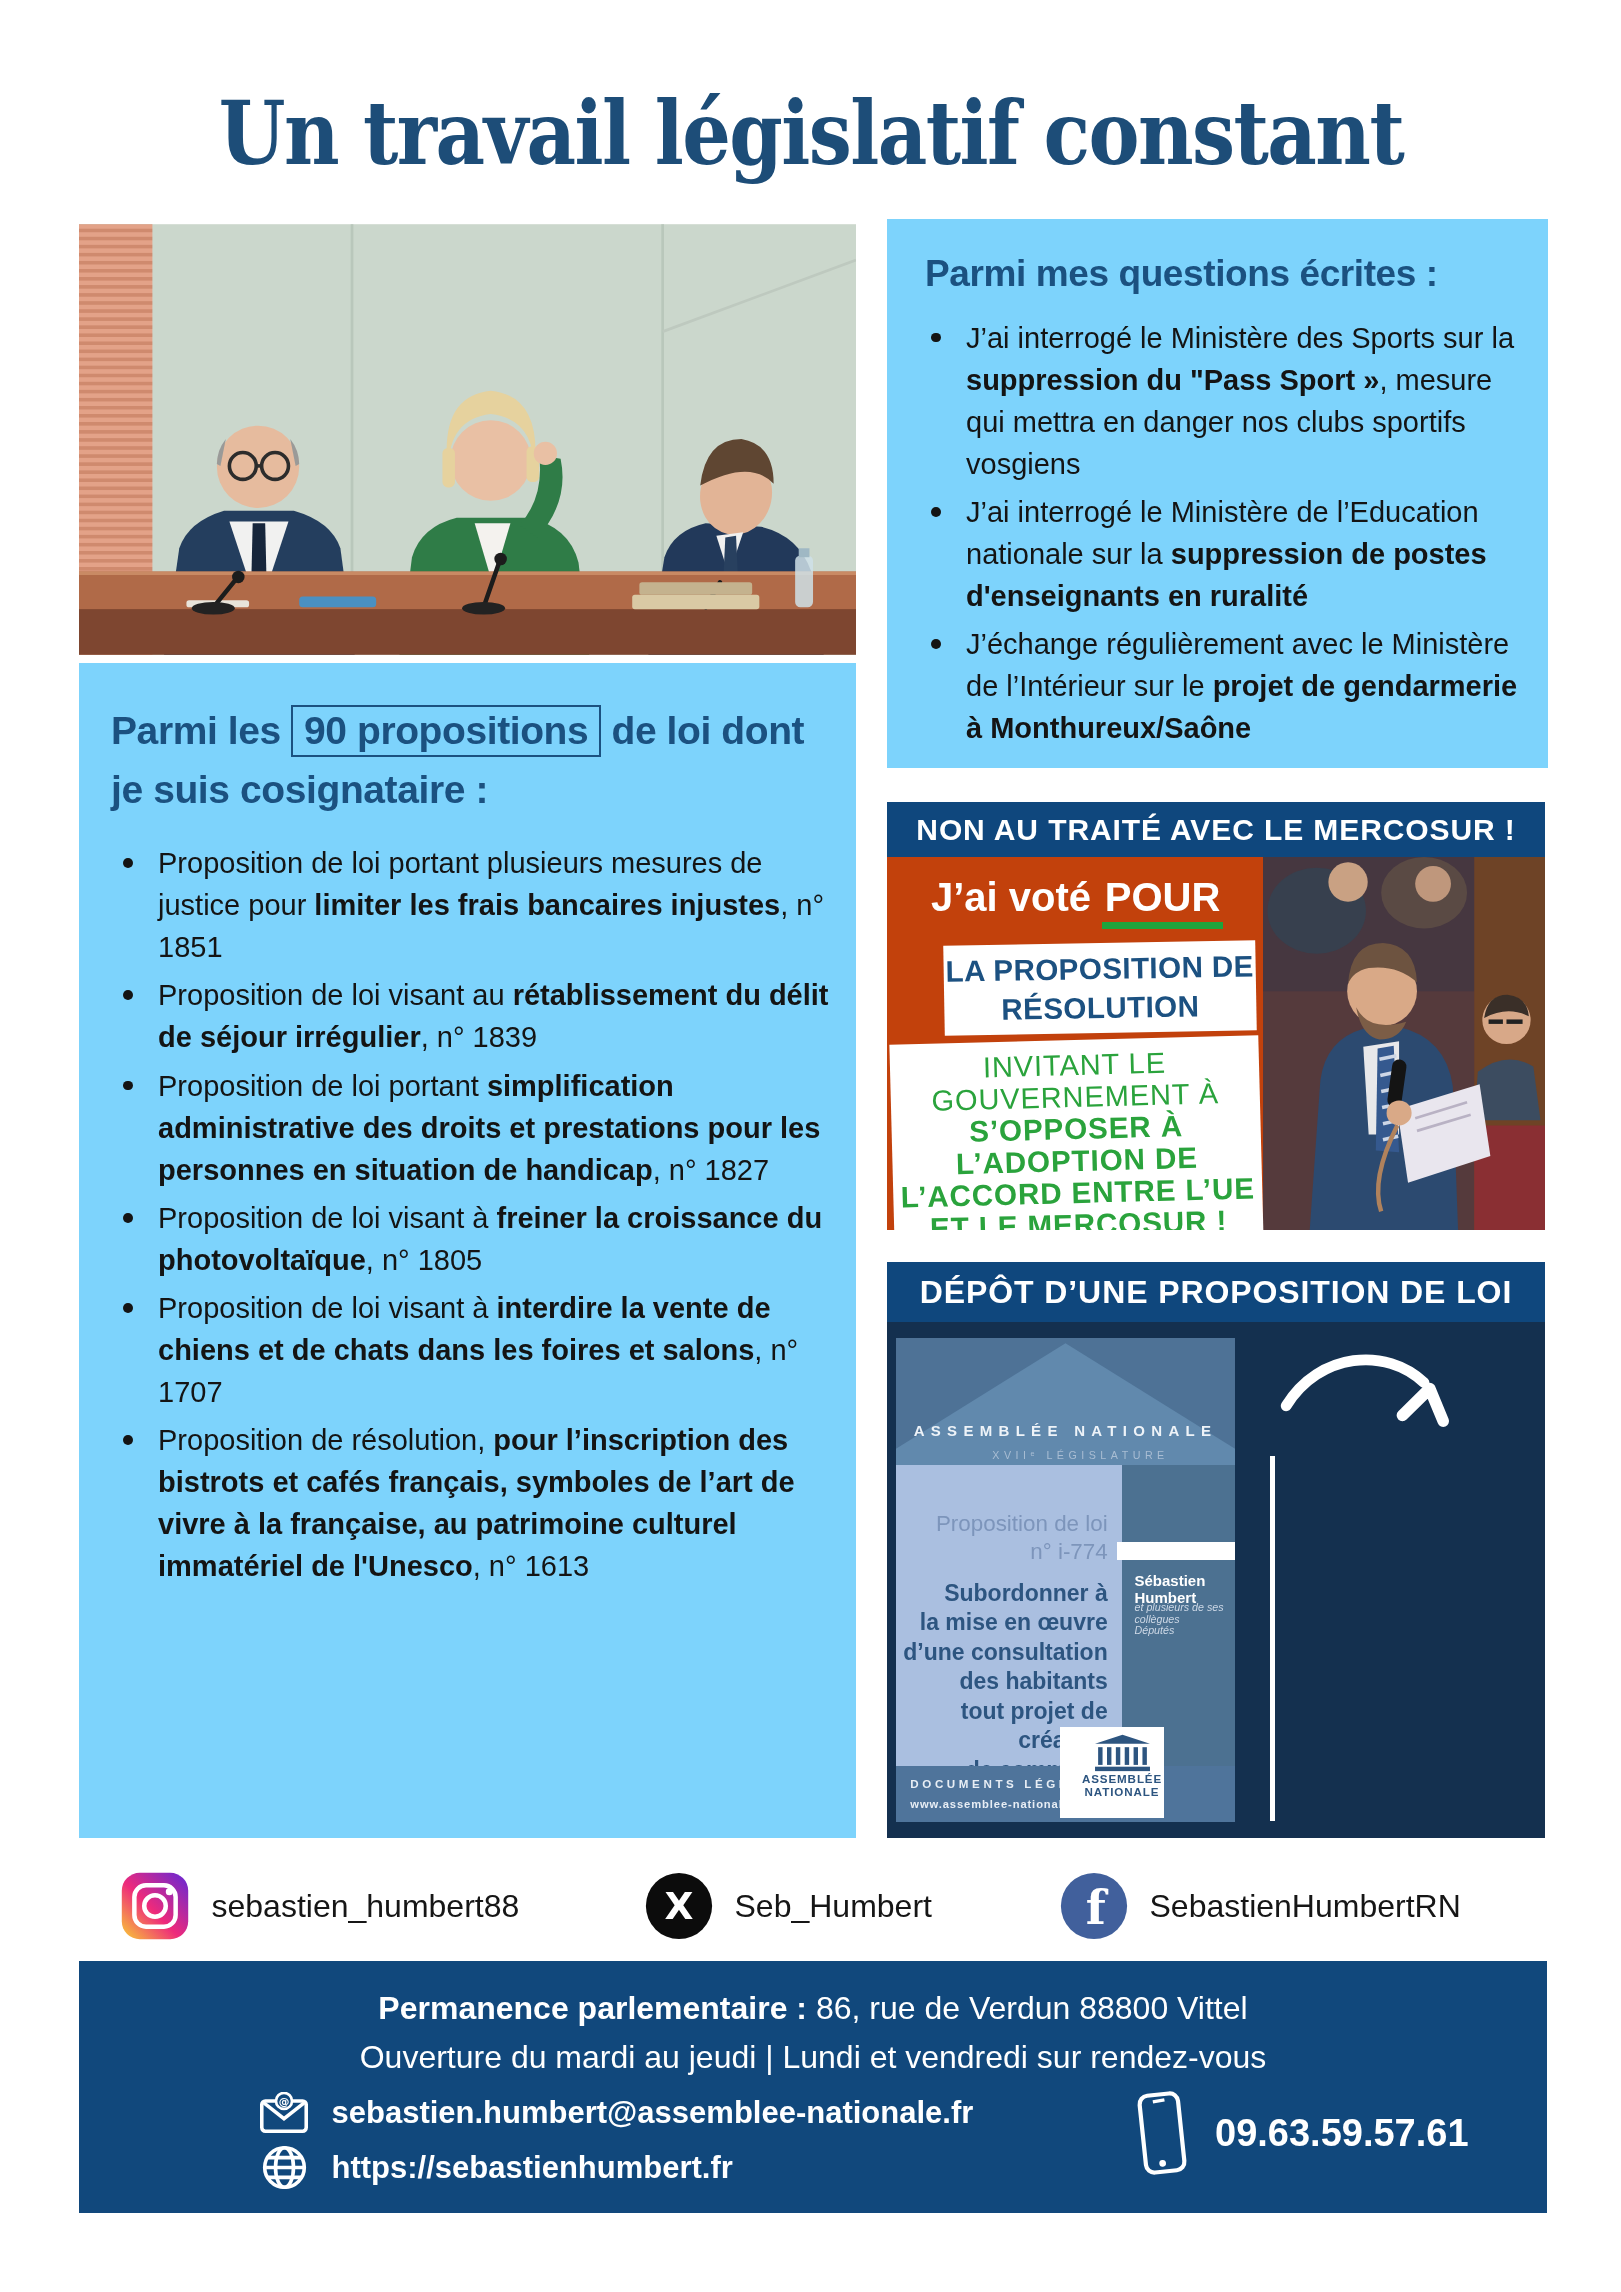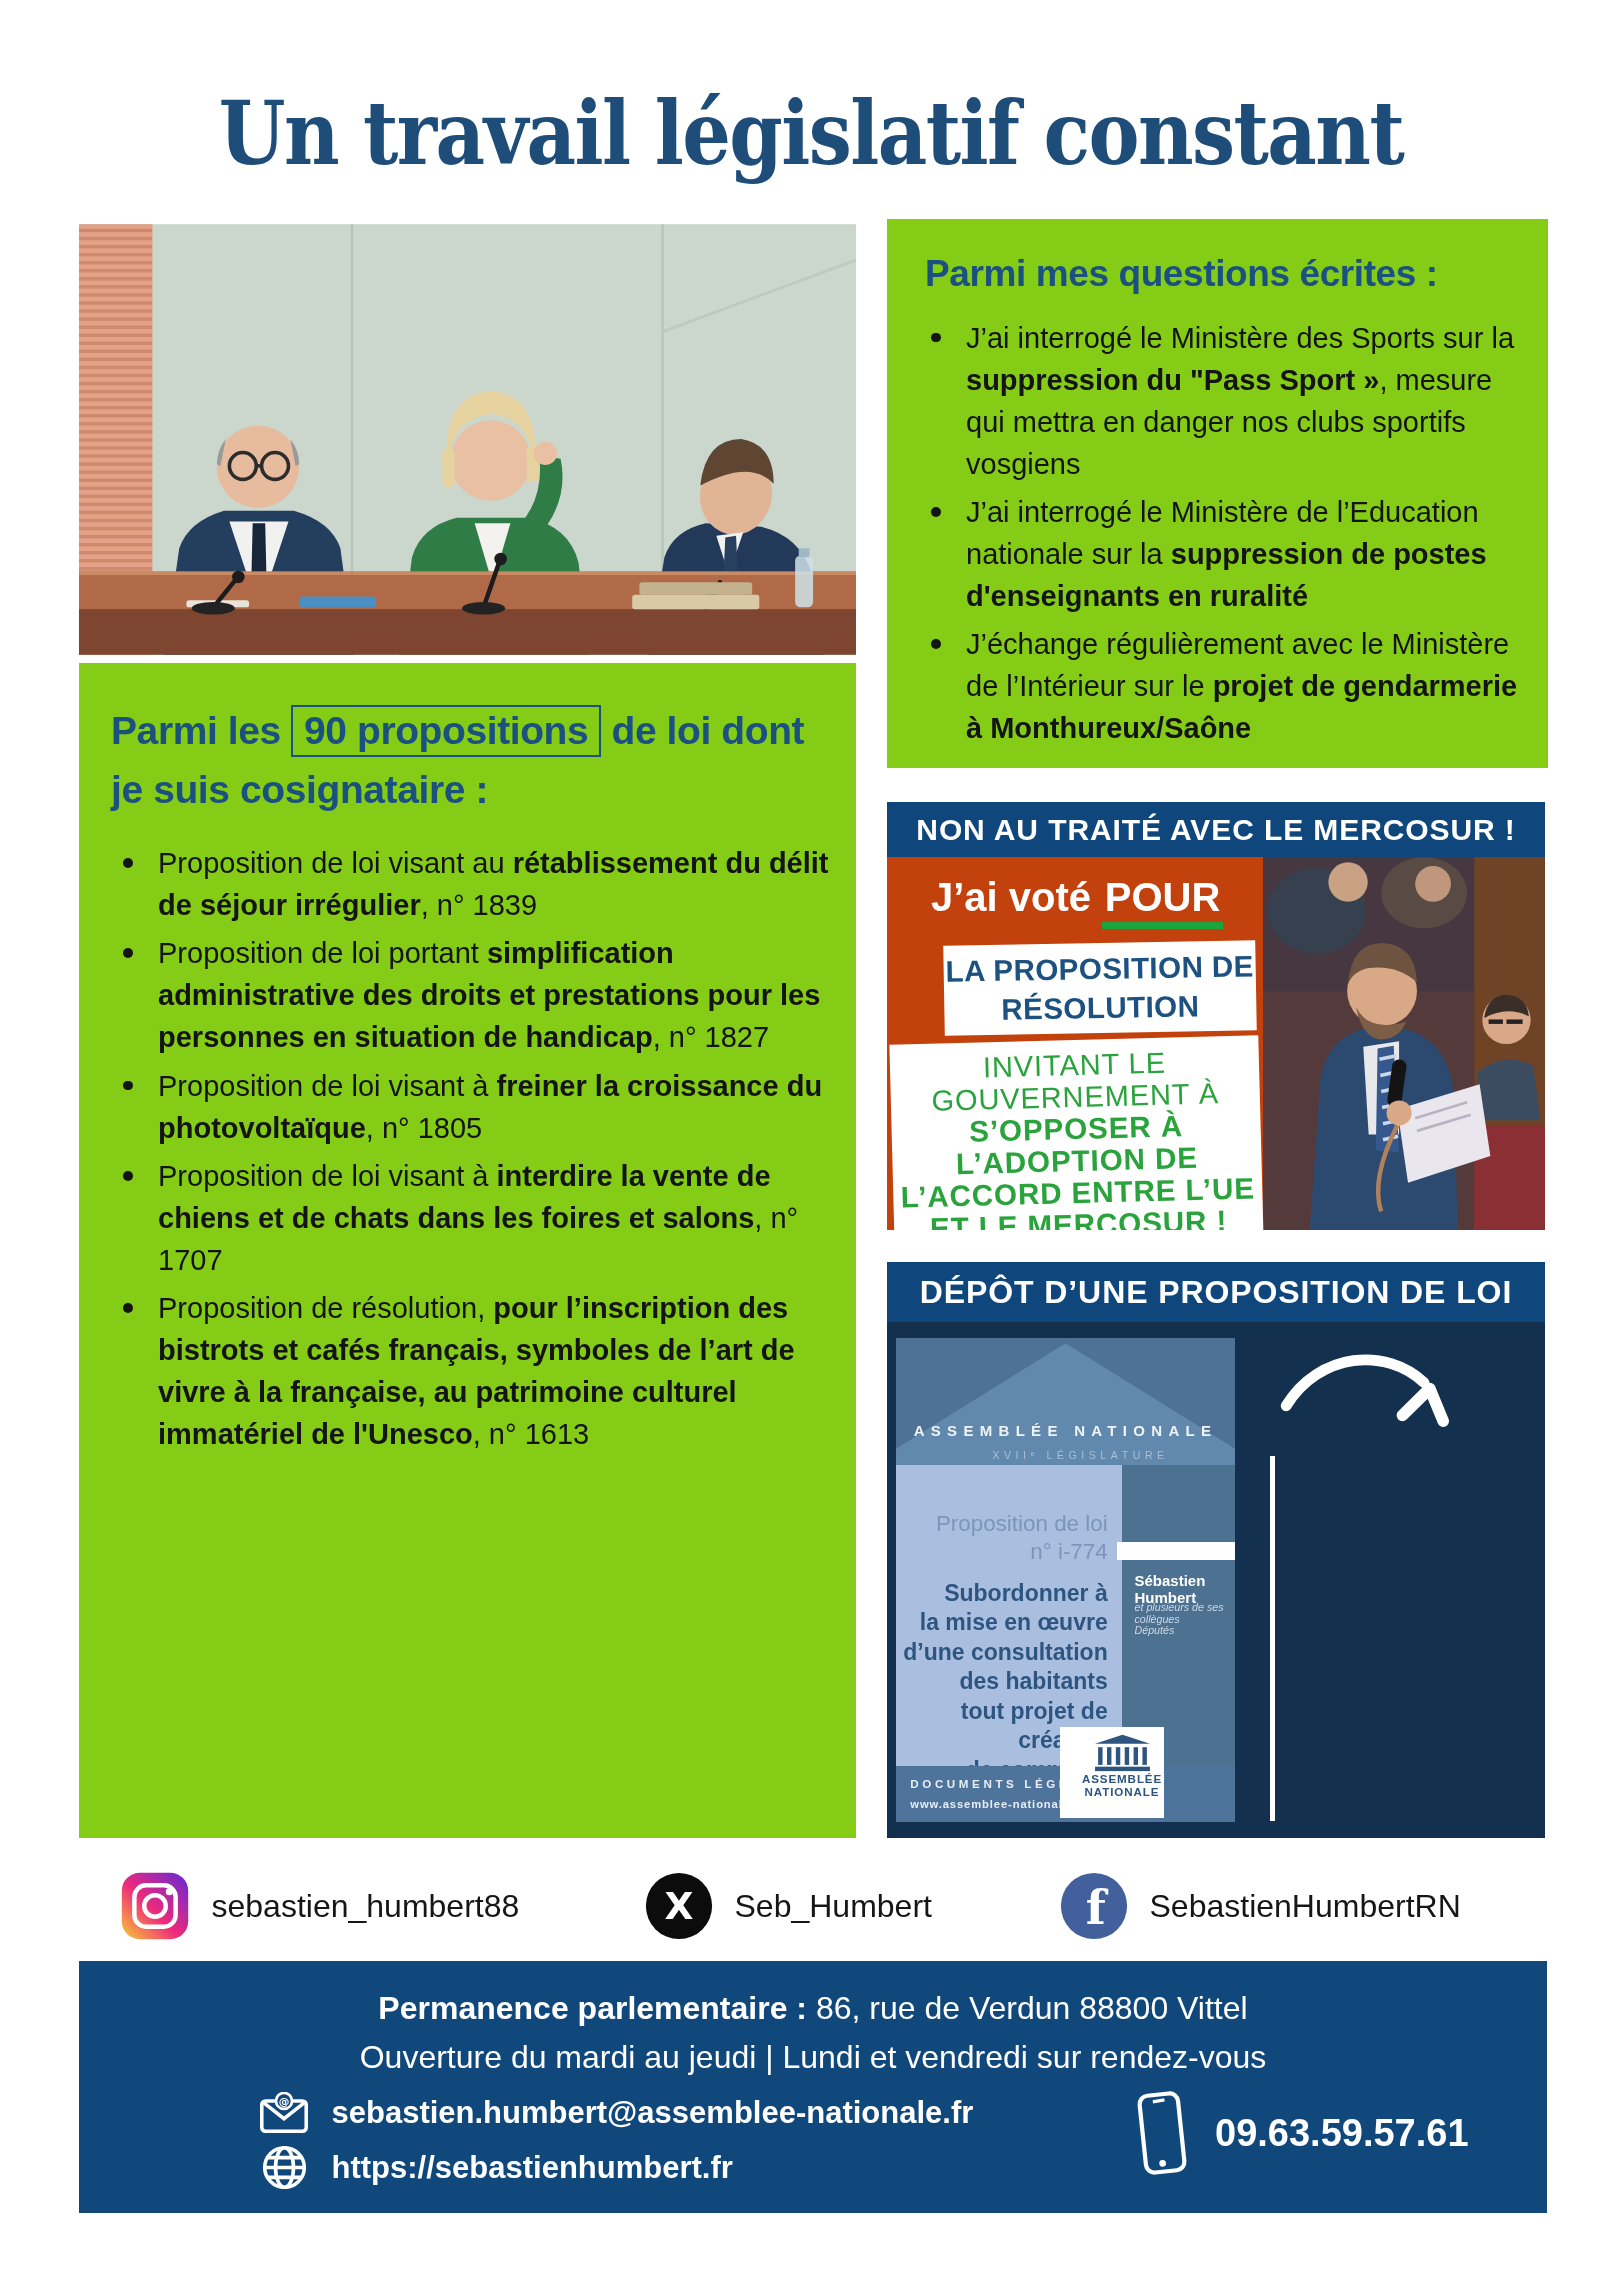--- a/index.html
+++ b/index.html
@@ -5,21 +5,21 @@
   * { box-sizing: border-box; margin: 0; padding: 0; }
   body { background:#888; font-family:"Liberation Sans", sans-serif; }
   .page { position:relative; width:1621px; height:2293px; background:#ffffff; overflow:hidden; margin:0 auto; }
 
   
   .main-title { position:absolute; left:0; right:0; top:82px; text-align:center;
     font-family:"DejaVu Serif", serif; font-weight:bold; font-size:87px; color:#1d4d78; }
   .main-title span { display:inline-block; transform:scaleX(.88); letter-spacing:-1.8px; }
 
   
-  .panel { position:absolute; background:#84cc16; overflow:hidden; }
+  .panel { position:absolute; background:#7dd3fc; overflow:hidden; }
   .panel h2 { font-weight:bold; color:#1b5180; letter-spacing:-0.4px; }
   .questions-panel { left:887px; top:219px; width:661px; height:549px; }
   .questions-panel h2 { font-size:37px; margin:34px 27px 21.5px 38px; }
   .props-panel { left:79px; top:663px; width:777px; height:1175px; }
   .props-panel h2 { font-size:39px; line-height:59px; margin:38px 30px 23px 32px; }
   .boxed { display:inline-block; border:2.7px solid #1b5180; padding:0 10.7px; line-height:48px; }
 
   ul.blist { list-style:none; margin:0; padding:0 25px 0 38px; }
   li.bullet { position:relative; padding-left:41px; font-size:29px; line-height:42px; color:#141414; margin-bottom:6.3px; }
   li.bullet::before { content:''; position:absolute; left:6.3px; top:16px; width:9.9px; height:9.9px; border-radius:50%; background:#141414; }
@@ -160,20 +160,21 @@
         <li class="bullet"><span><span>J’ai interrogé le Ministère de l’Education nationale sur la </span><span class="b">suppression de postes d'enseignants en ruralité</span></span></li>
 
         <li class="bullet"><span><span>J’échange régulièrement avec le Ministère de l’Intérieur sur le </span><span class="b">projet de gendarmerie à Monthureux/Saône</span></span></li>
       </ul>
   </section>
 
   <section class="panel props-panel">
     <h2><span>Parmi les </span><span class="boxed">90 propositions</span><span> de loi dont je suis cosignataire :</span></h2>
     <ul class="blist">
 
+        <li class="bullet"><span><span>Proposition de loi portant plusieurs mesures de justice pour </span><span class="b">limiter les frais bancaires injustes</span><span>, n° 1851</span></span></li>
 
         <li class="bullet"><span><span>Proposition de loi visant au </span><span class="b">rétablissement du délit de séjour irrégulier</span><span>, n° 1839</span></span></li>
 
 
         <li class="bullet"><span><span>Proposition de loi portant </span><span class="b">simplification administrative des droits et prestations pour les personnes en situation de handicap</span><span>, n° 1827</span></span></li>
 
         <li class="bullet"><span><span>Proposition de loi visant à </span><span class="b">freiner la croissance du photovoltaïque</span><span>, n° 1805</span></span></li>
 
         <li class="bullet"><span><span>Proposition de loi visant à </span><span class="b">interdire la vente de chiens et de chats dans les foires et salons</span><span>, n° 1707</span></span></li>
 

